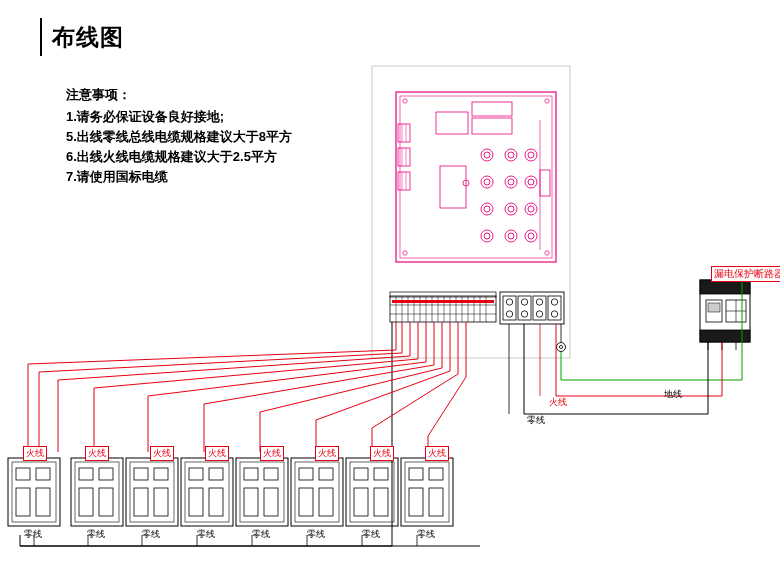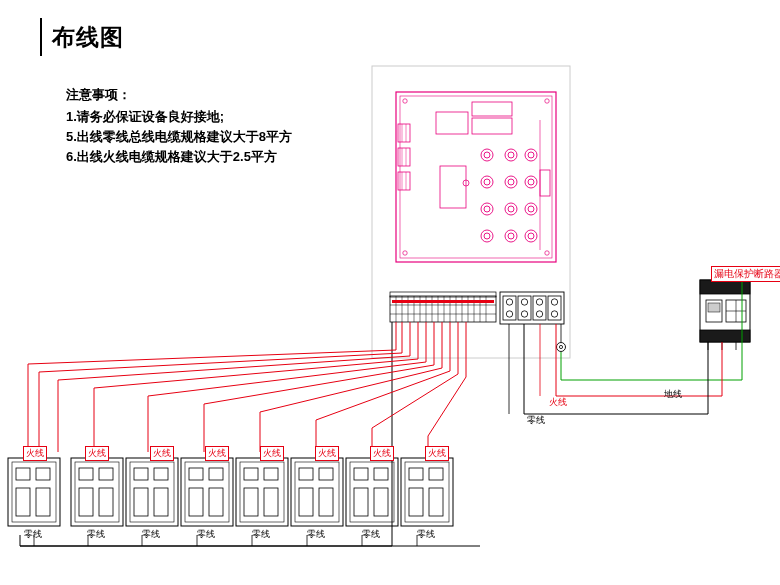--- a/index.html
+++ b/index.html
@@ -97,20 +97,23 @@
   <div class="notes">
     <div class="note-head">注意事项：</div>
     <div class="note-line">
       <span class="note-idx">1.</span><span>请务必保证设备良好接地;</span>
     </div>
     <div class="note-line">
       <span class="note-idx">5.</span><span>出线零线总线电缆规格建议大于8平方</span>
     </div>
     <div class="note-line">
       <span class="note-idx">6.</span><span>出线火线电缆规格建议大于2.5平方</span>
+    </div>
+    <div class="note-line">
+      <span class="note-idx">7.</span><span>请使用国标电缆</span>
     </div>
   </div>
 
   <svg id="diagram" width="780" height="585" viewBox="0 0 780 585">
 
     <rect x="372" y="66" width="198" height="292" fill="none" stroke="#cccccc" stroke-width="1"></rect>
 
     <g>
       <rect x="396" y="92" width="160" height="170" fill="none" stroke="#e8007d" stroke-width="1.2"></rect>
       <rect x="400" y="96" width="152" height="162" fill="none" stroke="#e8007d" stroke-width="0.6"></rect>

